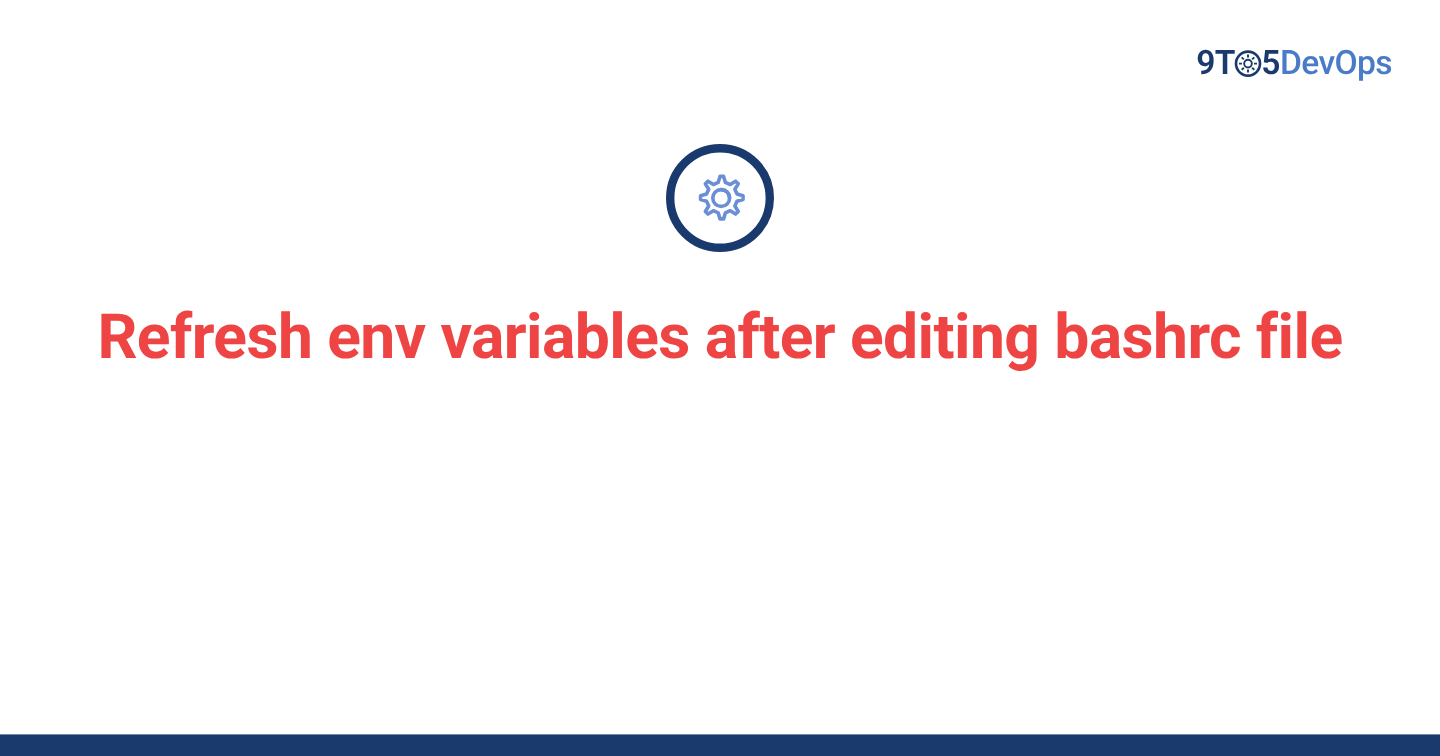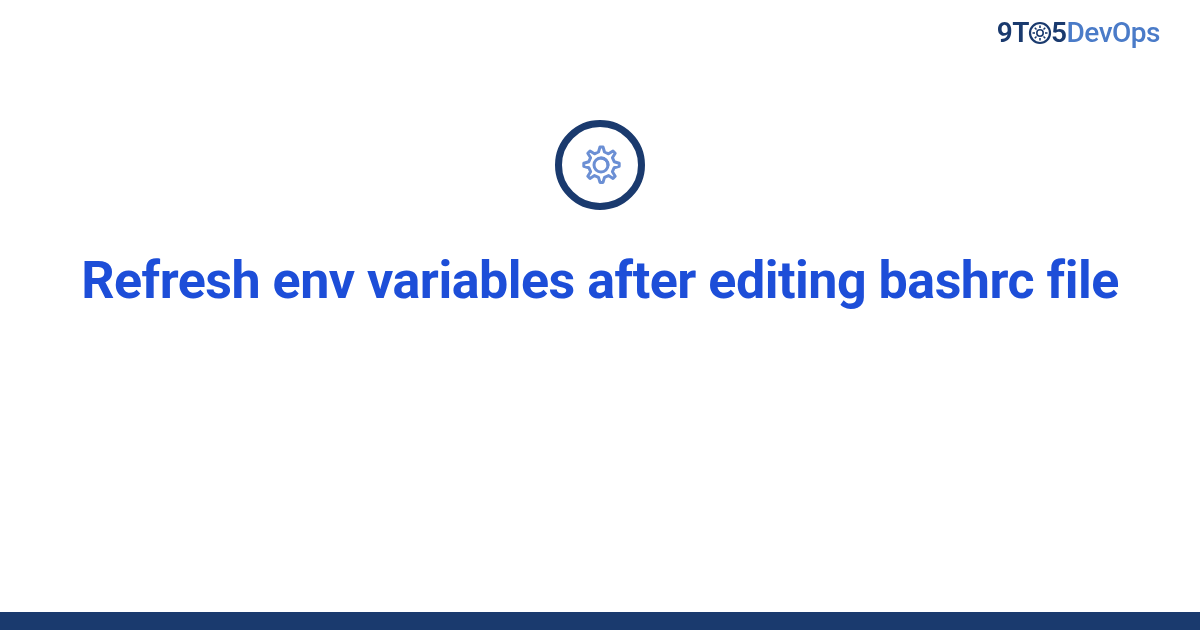--- a/index.html
+++ b/index.html
@@ -10,21 +10,21 @@
     body {
       width: 1200px;
       height: 630px;
       background: #ffffff;
       font-family: -apple-system, BlinkMacSystemFont, "Segoe UI", Roboto, Helvetica, Arial, sans-serif;
       position: relative;
       overflow: hidden;
     }
     .brand {
       position: absolute;
-      top: 16px;
+      top: 36px;
       right: 40px;
       font-size: 28px;
       font-weight: 600;
       letter-spacing: -0.5px;
     }
     .brand .nine {
       color: #1a3a6e;
     }
     .brand .gear-letter {
       display: inline-flex;
@@ -61,21 +61,21 @@
       border: 7px solid #1a3a6e;
       border-radius: 50%;
       display: flex;
       align-items: center;
       justify-content: center;
       margin-bottom: 38px;
     }
     .title {
       font-size: 52px;
       font-weight: 700;
-      color: #1d4ed8;
+      color: #ef4444;
       text-align: center;
       line-height: 1.25;
       letter-spacing: -0.5px;
     }
     .footer-bar {
       position: absolute;
       bottom: 0;
       left: 0;
       right: 0;
       height: 18px;

